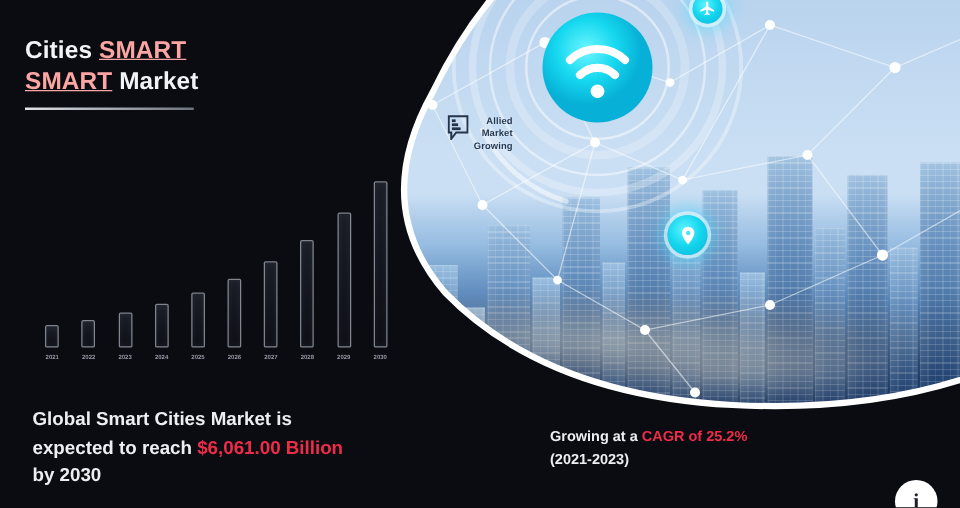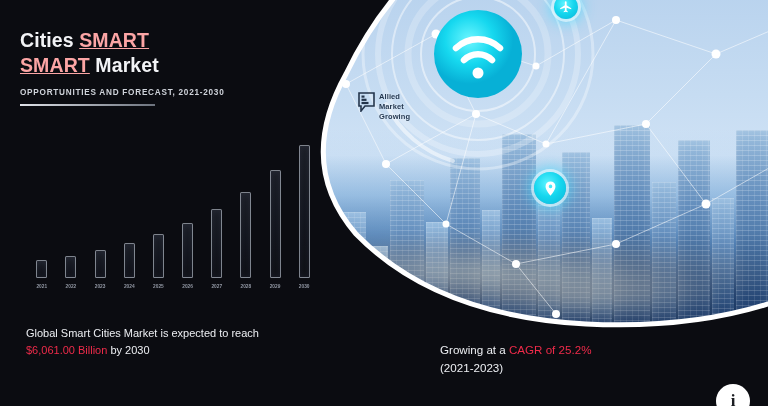--- a/index.html
+++ b/index.html
@@ -94,20 +94,21 @@
     position:absolute; left:358px; top:92px;
     display:flex; align-items:flex-start; gap:4px;
     opacity:.92;
   }
   .amr-mark{ position:relative; width:17px; height:20px; }
   .amr-mark svg{ display:block; }
   .amr-text{
     font-size:7.5px; line-height:1.32; font-weight:700;
     color:#12263f; letter-spacing:.1px;
     text-shadow:0 0 2px rgba(255,255,255,.5);
+    text-align:right;
   }
 
   
   .head{ position:absolute; left:20px; top:28px; width:270px; }
   .h1{
     font-size:19.5px; font-weight:700; line-height:1.3;
     color:#f2f3f6; letter-spacing:.1px;
   }
   .h1 .accent{ color:#fca5a5;text-decoration:underline; }
   .sub{
@@ -139,26 +140,26 @@
   }
   .xaxis{
     position:absolute; left:0; right:0; bottom:2px; height:12px;
     display:flex; justify-content:space-between;
   }
   .xt{ width:9.5%; text-align:center; font-size:4.8px; font-weight:700; color:#9298a4; }
 
   
   .stat-left{
     position:absolute; left:26px; top:325px; width:268px;
-    font-size:11px; font-weight:400; line-height:1.5; color:#eceef2;
+    font-size:15px; font-weight:700; line-height:1.5; color:#eceef2;
   }
   .stat-left .accent{ color:#ef2b4a; }
   .stat-right{
     position:absolute; left:440px; top:341px; width:300px;
-    font-size:11.6px; font-weight:400; line-height:1.55; color:#eceef2;
+    font-size:11.6px; font-weight:700; line-height:1.55; color:#eceef2;
   }
   .stat-right .accent{ color:#ef2b4a; }
 
   .info-btn{
     position:absolute; right:18px; bottom:-12px;
     width:34px; height:34px; border-radius:50%;
     background:#ffffff;
     display:flex; align-items:center; justify-content:center;
     font-size:17px; font-weight:700; color:#1b1d22;
     font-family:"Liberation Serif", serif;
@@ -299,21 +300,20 @@
       <div>Market</div>
       <div>Growing</div>
     </div>
   </div>
 
   <div class="head">
     <div class="h1">
       <span>Cities </span><span class="accent">SMART</span><br>
       <span class="accent">SMART</span><span> Market</span>
     </div>
-    <div class="sub">OPPORTUNITIES AND FORECAST, 2021-2030</div>
     <div class="rule"></div>
   </div>
 
   <div class="chart">
     <div class="bars" id="bars">
         <div class="bcol">
           <div class="bar" title="2021: 820 $ Billion" style="height: 17.9375px;"></div>
         </div>
         <div class="bcol">
           <div class="bar" title="2022: 1026 $ Billion" style="height: 22.4437px;"></div>

